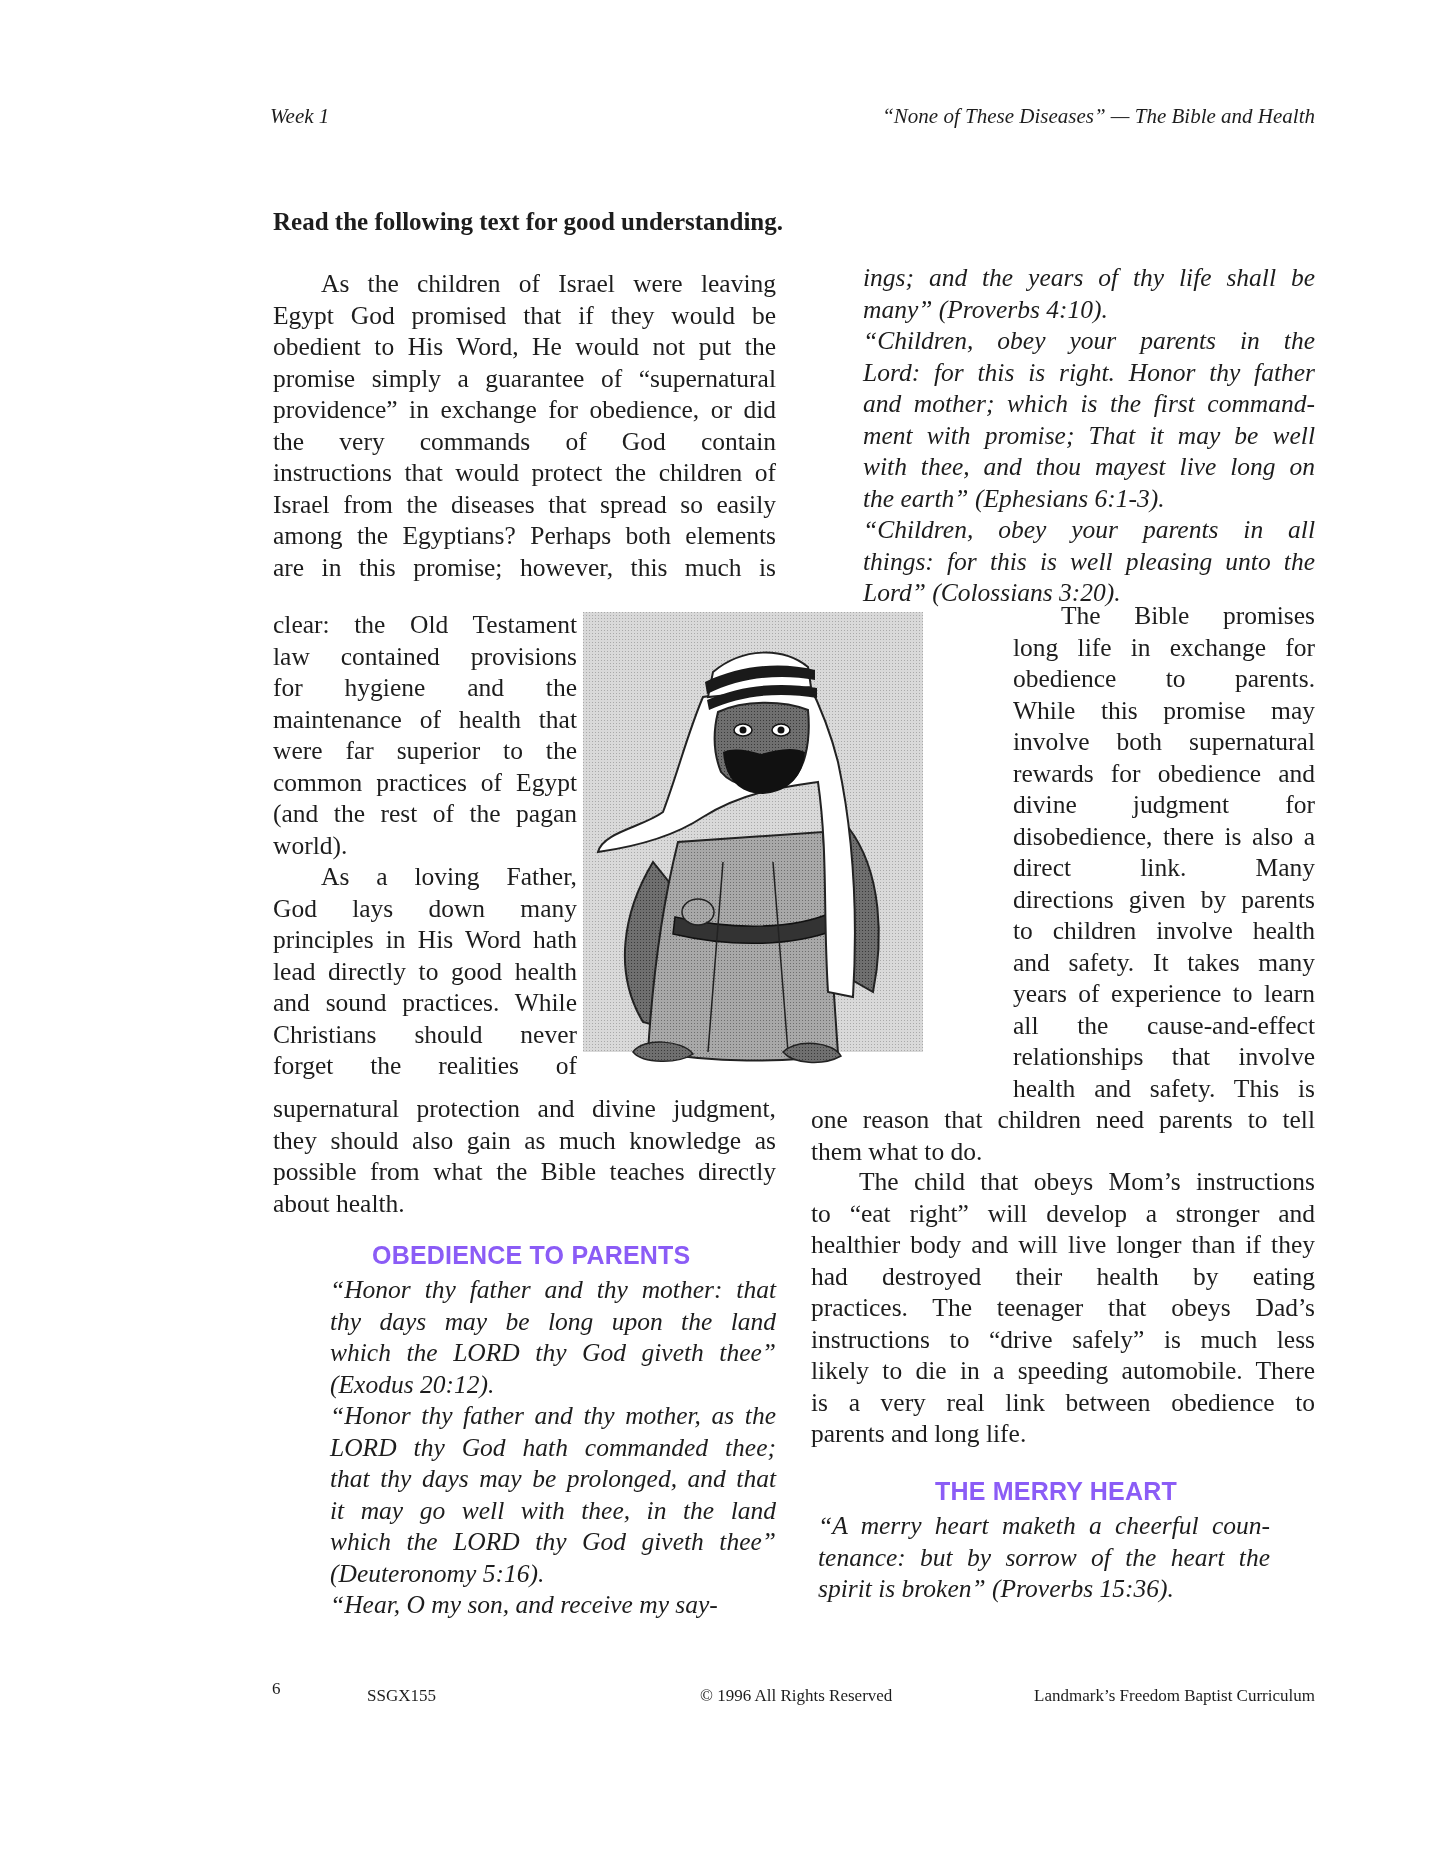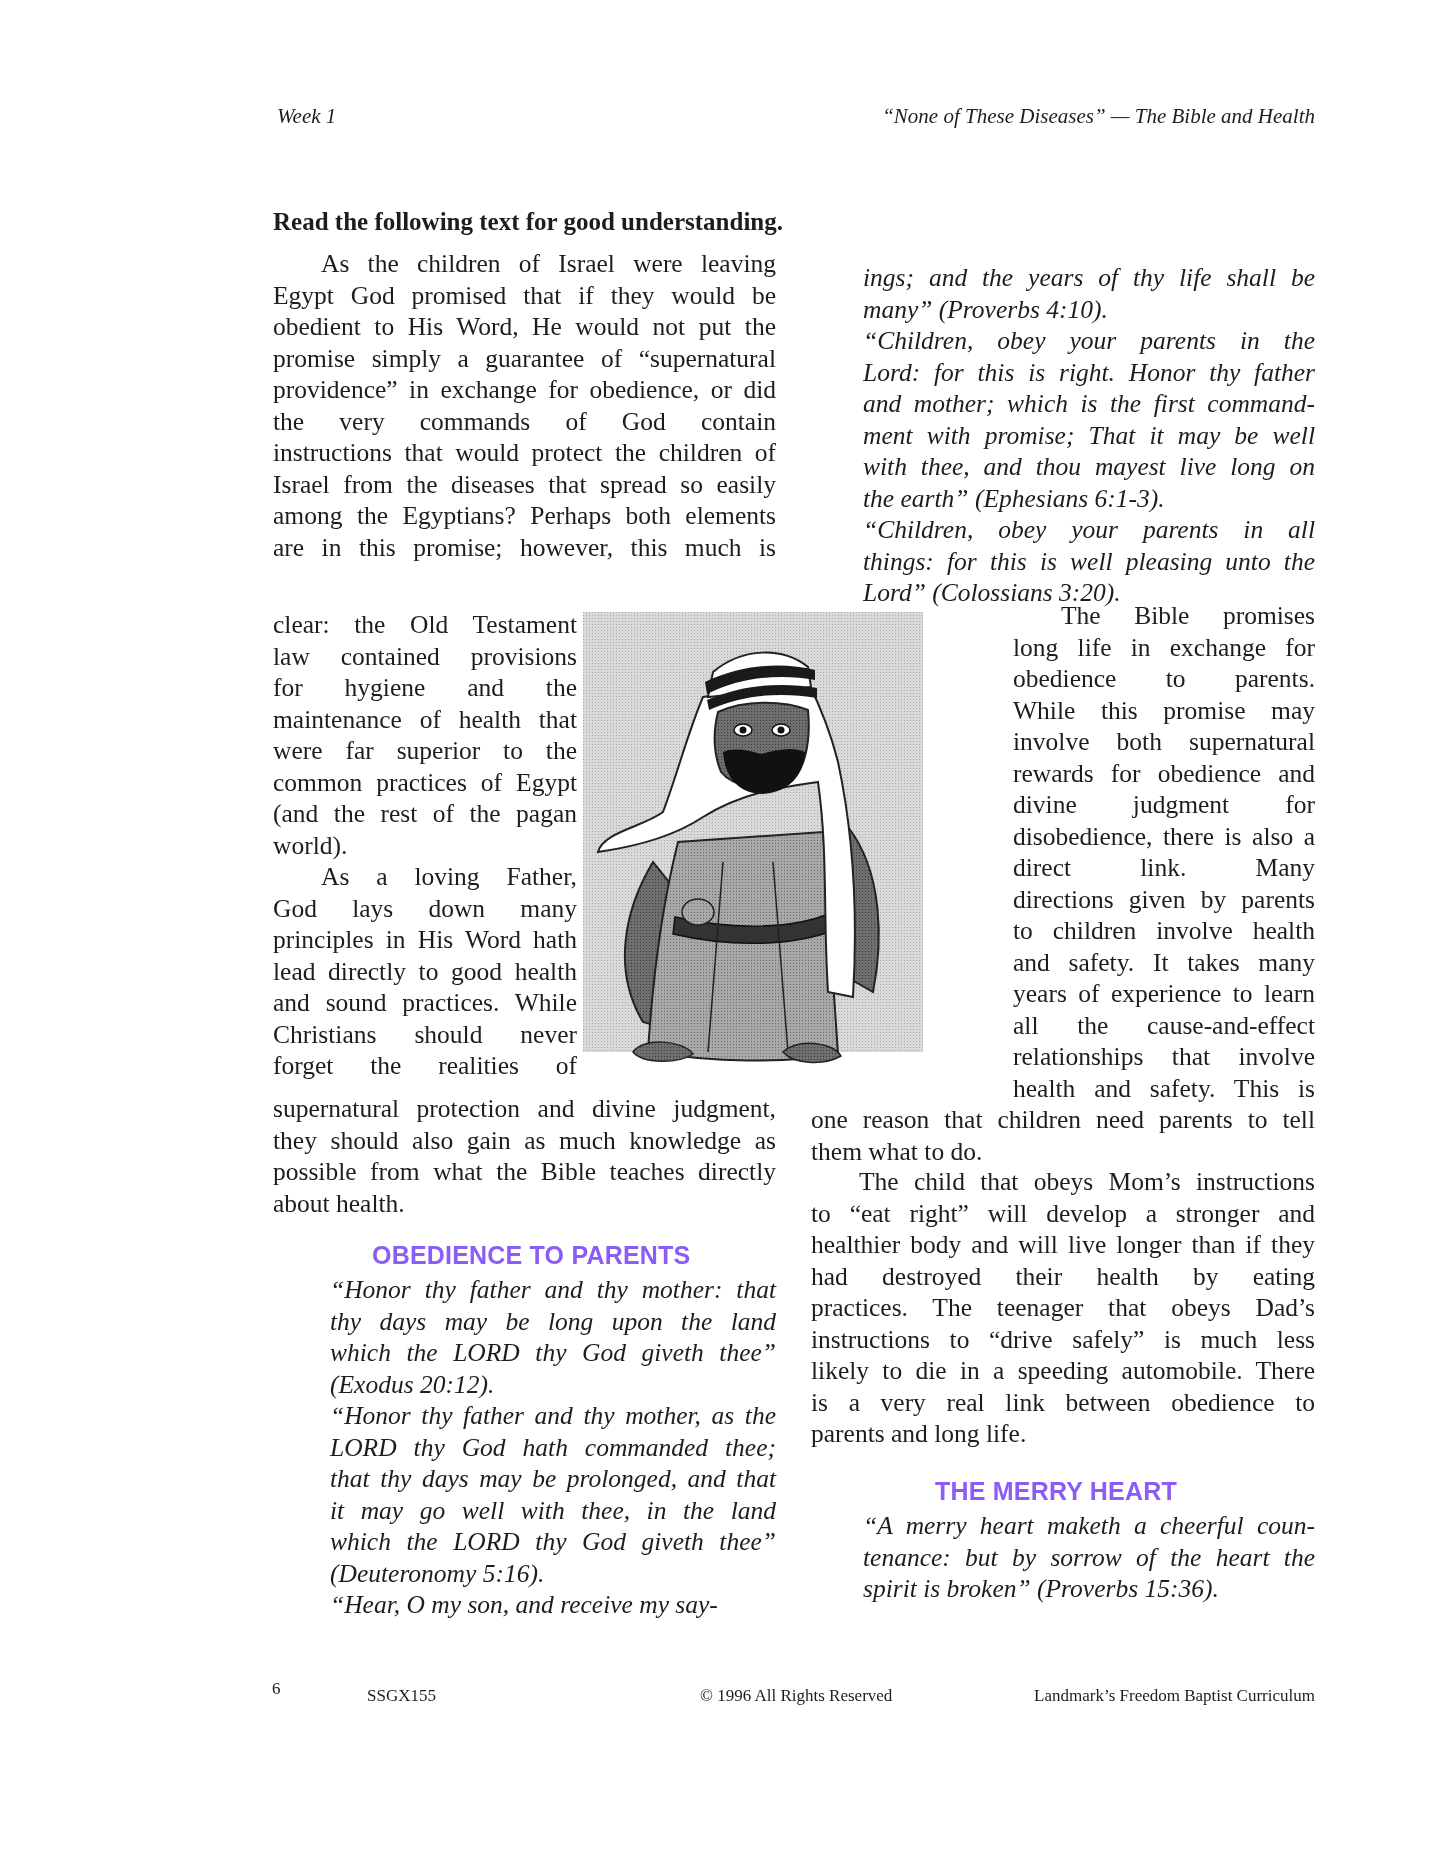--- a/index.html
+++ b/index.html
@@ -2,21 +2,21 @@
 <html><head>
 <meta charset="utf-8">
 <style>
   html, body { margin: 0; padding: 0; background: #ffffff; }
   body {
     width: 1445px; height: 1870px; position: relative; overflow: hidden;
     font-family: "Liberation Serif", "DejaVu Serif", serif; color: #1d1d1d;
   }
   .abs { position: absolute; }
   .running-head { top: 104px; font-style: italic; font-size: 21px; }
-  .rh-left { left: 277px; }
+  .rh-left { left: 270px; }
   .rh-right { right: 130px; }
   .intro { left: 273px; top: 208px; font-weight: bold; font-size: 25px; }
   .para { font-size: 25.5px; line-height: 31.5px; text-align: justify; }
   .para .line { display: block; white-space: nowrap; text-align-last: justify; }
   .para .line.last { text-align-last: left; }
   .italic { font-style: italic; }
   .heading {
     font-family: "Liberation Sans", "DejaVu Sans", sans-serif; font-weight: bold;
     font-size: 25px; letter-spacing: 0.2px; color: #8b5cf6;
   }
@@ -25,21 +25,21 @@
   .illus { left: 583px; top: 612px; width: 410px; height: 475px; }
 </style>
 </head>
 <body>
 
 <div class="abs running-head rh-left">Week 1</div>
 <div class="abs running-head rh-right">“None of These Diseases” — The Bible and Health</div>
 
 <div class="abs intro">Read the following text for good understanding.</div>
 
-<div class="abs para" id="l-p1" style="left:273px; top:248px; width:503px;">
+<div class="abs para" id="l-p1" style="left:273px; top:268px; width:503px;">
     <span class="line indent">As the children of Israel were leaving</span>
     <span class="line">Egypt God promised that if they would be</span>
     <span class="line">obedient to His Word, He would not put the</span>
     <span class="line">promise simply a guarantee of “supernatural</span>
     <span class="line">providence” in exchange for obedience, or did</span>
     <span class="line">the very commands of God contain</span>
     <span class="line">instructions that would protect the children of</span>
     <span class="line">Israel from the diseases that spread so easily</span>
     <span class="line">among the Egyptians?  Perhaps both elements</span>
     <span class="line">are in this promise; however, this much is</span>
@@ -126,21 +126,21 @@
     <span class="line">healthier body and will live longer than if they</span>
     <span class="line">had destroyed their health by eating</span>
     <span class="line">practices.  The teenager that obeys Dad’s</span>
     <span class="line">instructions to “drive safely” is much less</span>
     <span class="line">likely to die in a speeding automobile.  There</span>
     <span class="line">is a very real link between obedience to</span>
     <span class="line last">parents and long life.</span>
   </div>
 
 <div class="abs heading" style="left:935px; top:1477px;text-align:center;">THE MERRY HEART</div>
-<div class="abs para italic" id="r-merry" style="left:863px; top:1510px; width:452px;">
+<div class="abs para italic" id="r-merry" style="left:818px; top:1510px; width:452px;">
     <span class="line">“A merry heart maketh a cheerful coun-</span>
     <span class="line">tenance: but by sorrow of the heart the</span>
     <span class="line last">spirit is broken” (Proverbs 15:36).</span>
   </div>
 
 <div class="abs illus">
   <svg width="410" height="475" viewBox="0 0 410 475">
     <defs>
       <pattern id="dots" width="3" height="3" patternUnits="userSpaceOnUse">
         <rect width="3" height="3" fill="#d9d9d9"></rect>

